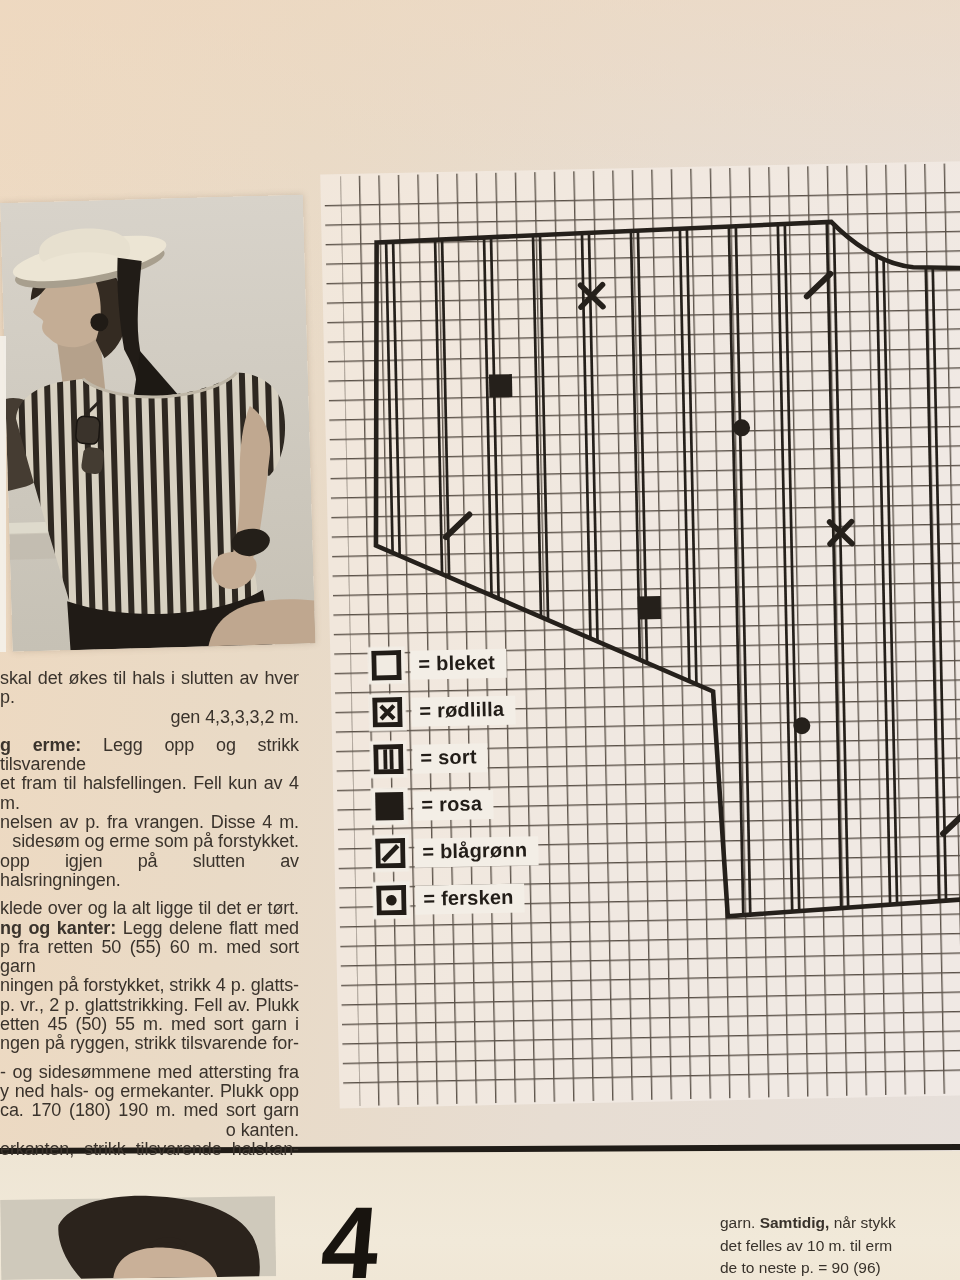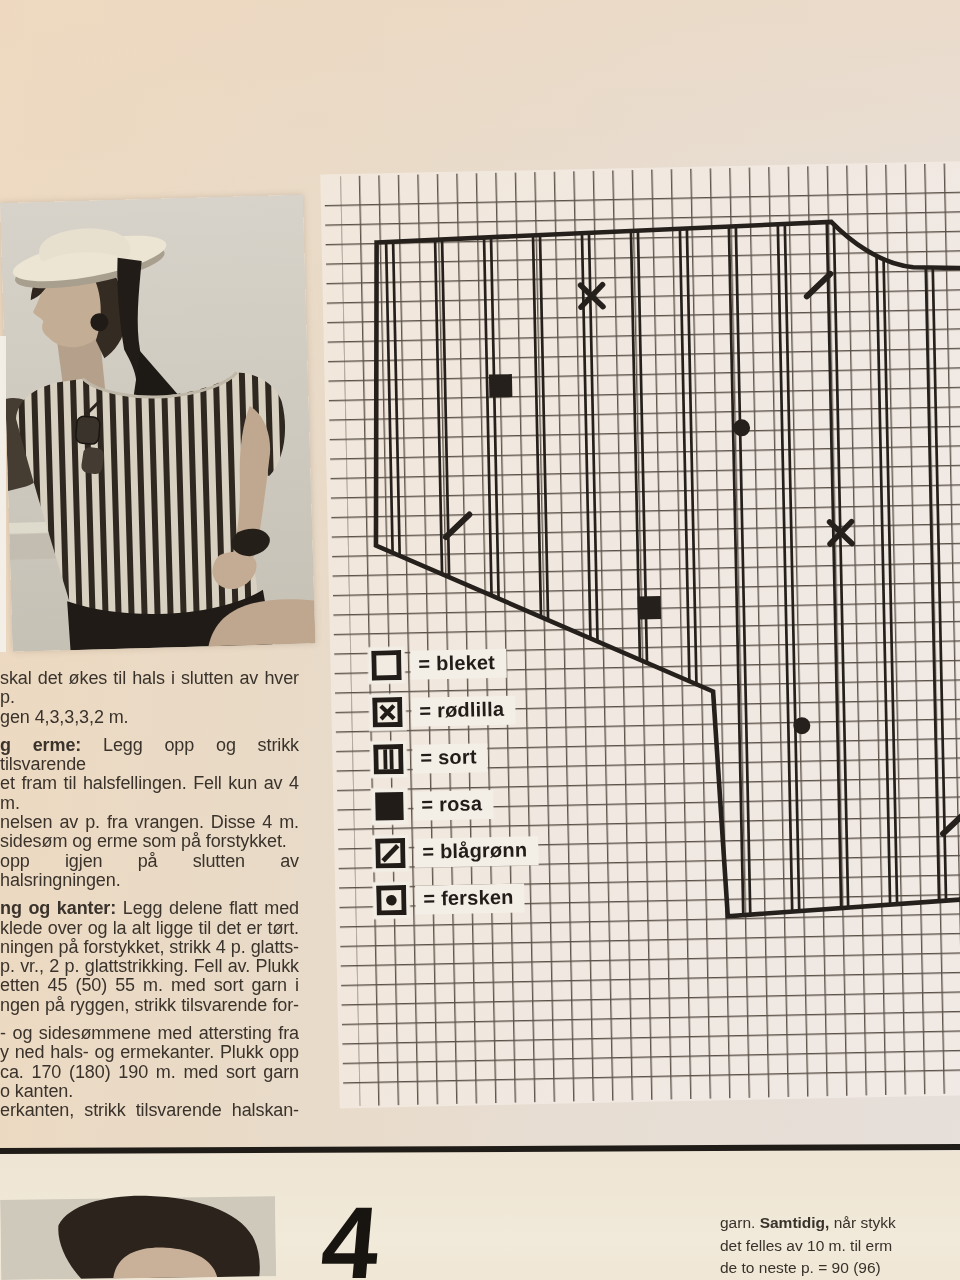--- a/index.html
+++ b/index.html
@@ -21,21 +21,21 @@
   .lg-symwrap{background:#f2ede5;padding:3px;line-height:0;box-shadow:0 0 0 1px rgba(242,237,229,.6);}
   .lg-label{
     background:#f3eee6;margin-left:6px;padding:2px 11px 4px 8px;
     font-weight:bold;font-size:20px;letter-spacing:.2px;color:#221d18;white-space:nowrap;
   }
   
   #left-article{
     position:absolute;left:0;top:669px;width:299px;
     font-size:18px;line-height:19.3px;color:#3a332c;letter-spacing:-0.1px;
   }
-  .art-line{white-space:nowrap;overflow:hidden;}
+  .art-line{white-space:nowrap;overflow:hidden;text-align:right;}
   .art-line.j{white-space:normal;text-align:justify;text-align-last:justify;}
   .art-gap{height:9px;}
   .b{font-weight:bold;}
   
   #model-photo{position:absolute;left:0;top:203px;width:303px;height:449px;
     transform:rotate(-1.6deg);transform-origin:0 0;overflow:hidden;
     box-shadow:0 0 6px rgba(120,100,80,.25);}
   #bottom-photo{position:absolute;left:0;top:1192px;width:275px;height:88px;
     transform:rotate(-0.8deg);transform-origin:0 0;overflow:hidden;}
   #left-sliver{position:absolute;left:0;top:336px;width:6px;height:316px;background:#f4f1ea;opacity:.9;}
@@ -190,22 +190,23 @@
 <div id="left-article">
     <div class="art-line j">skal det økes til hals i slutten av hver p.</div>
     <div class="art-line">gen 4,3,3,3,2 m.</div>
     <div class="art-gap"></div>
     <div class="art-line j"><span class="b">g erme:</span> Legg opp og strikk tilsvarende</div>
     <div class="art-line j">et fram til halsfellingen. Fell kun av 4 m.</div>
     <div class="art-line j">nelsen av p. fra vrangen. Disse 4 m.</div>
     <div class="art-line">sidesøm og erme som på forstykket.</div>
     <div class="art-line j">opp igjen på slutten av halsringningen.</div>
     <div class="art-gap"></div>
+    <div class="art-line j">klede over og la alt ligge til det er tørt.</div>
     <div class="art-line j"><span class="b">ng og kanter:</span> Legg delene flatt med</div>
-    <div class="art-line j">klede over og la alt ligge til det er tørt.</div>
+    <div class="art-line j">p fra retten 50 (55) 60 m. med sort garn</div>
     <div class="art-line j">ningen på forstykket, strikk 4 p. glatts-</div>
     <div class="art-line j">p. vr., 2 p. glattstrikking. Fell av. Plukk</div>
     <div class="art-line j">etten 45 (50) 55 m. med sort garn i</div>
     <div class="art-line j">ngen på ryggen, strikk tilsvarende for-</div>
     <div class="art-gap"></div>
     <div class="art-line j">- og sidesømmene med attersting fra</div>
     <div class="art-line j">y ned hals- og ermekanter. Plukk opp</div>
     <div class="art-line j">ca. 170 (180) 190 m. med sort garn</div>
     <div class="art-line">o kanten.</div>
     <div class="art-line j">erkanten, strikk tilsvarende halskan-</div>

